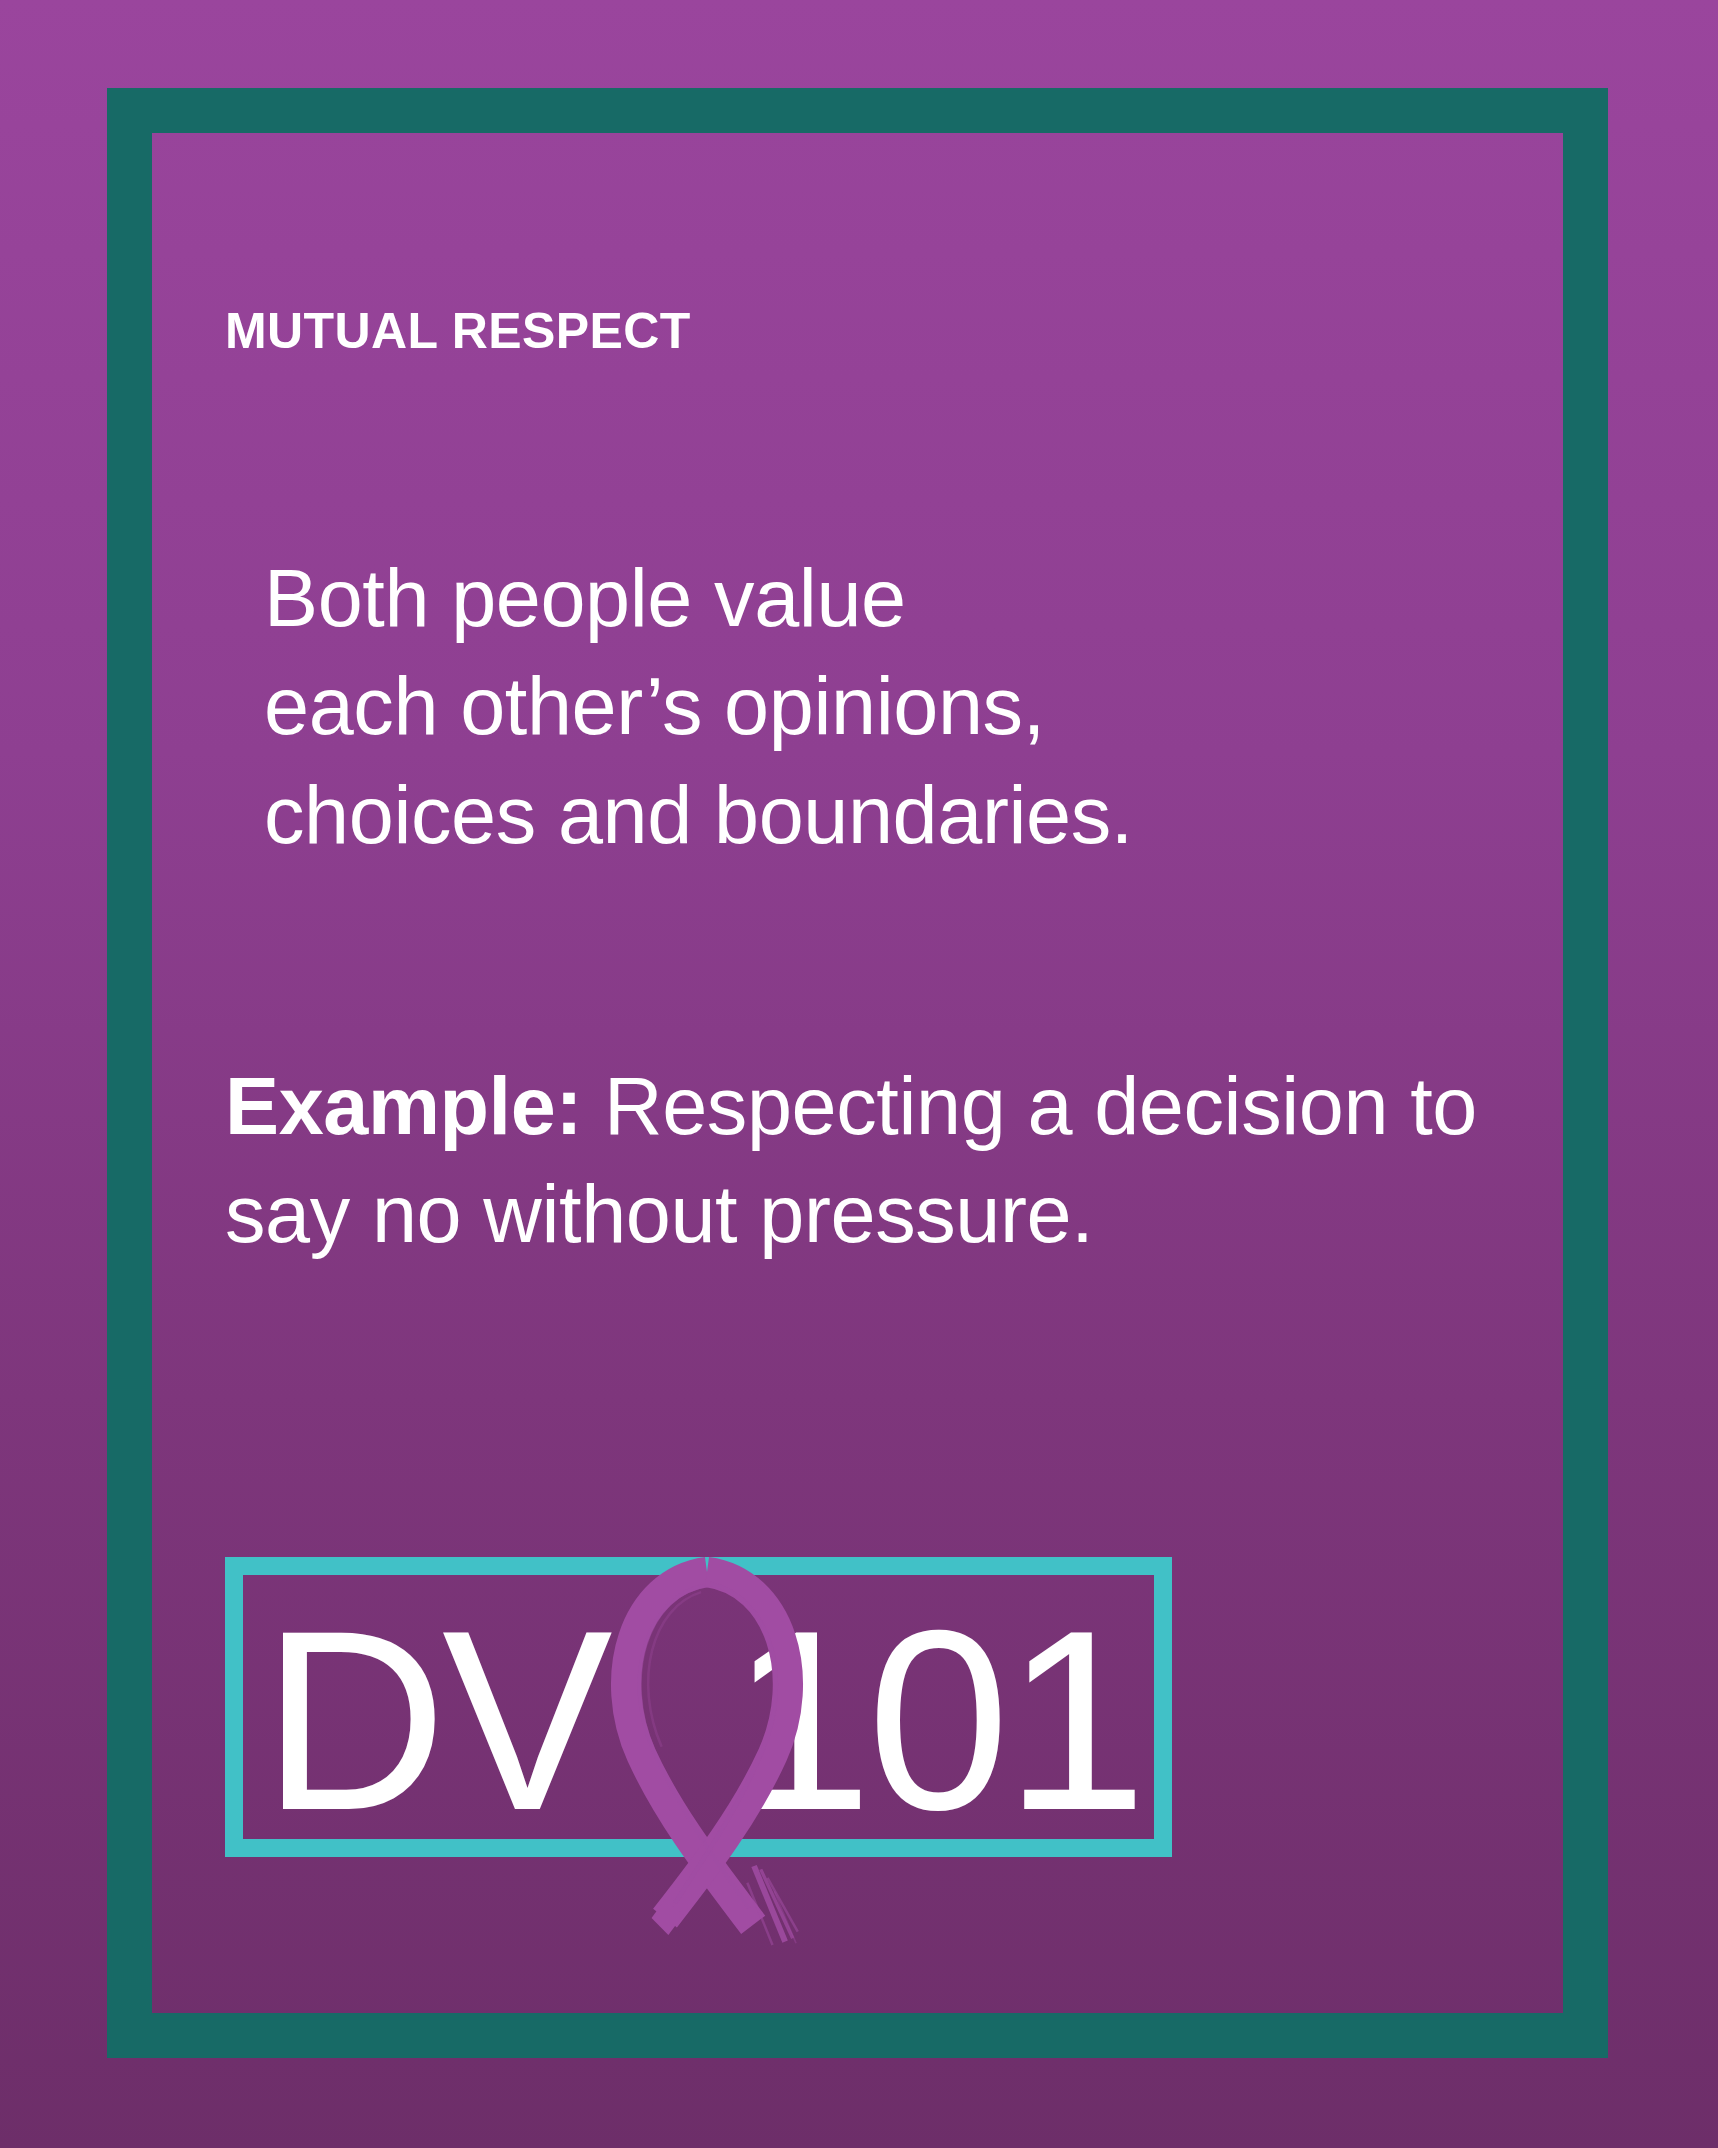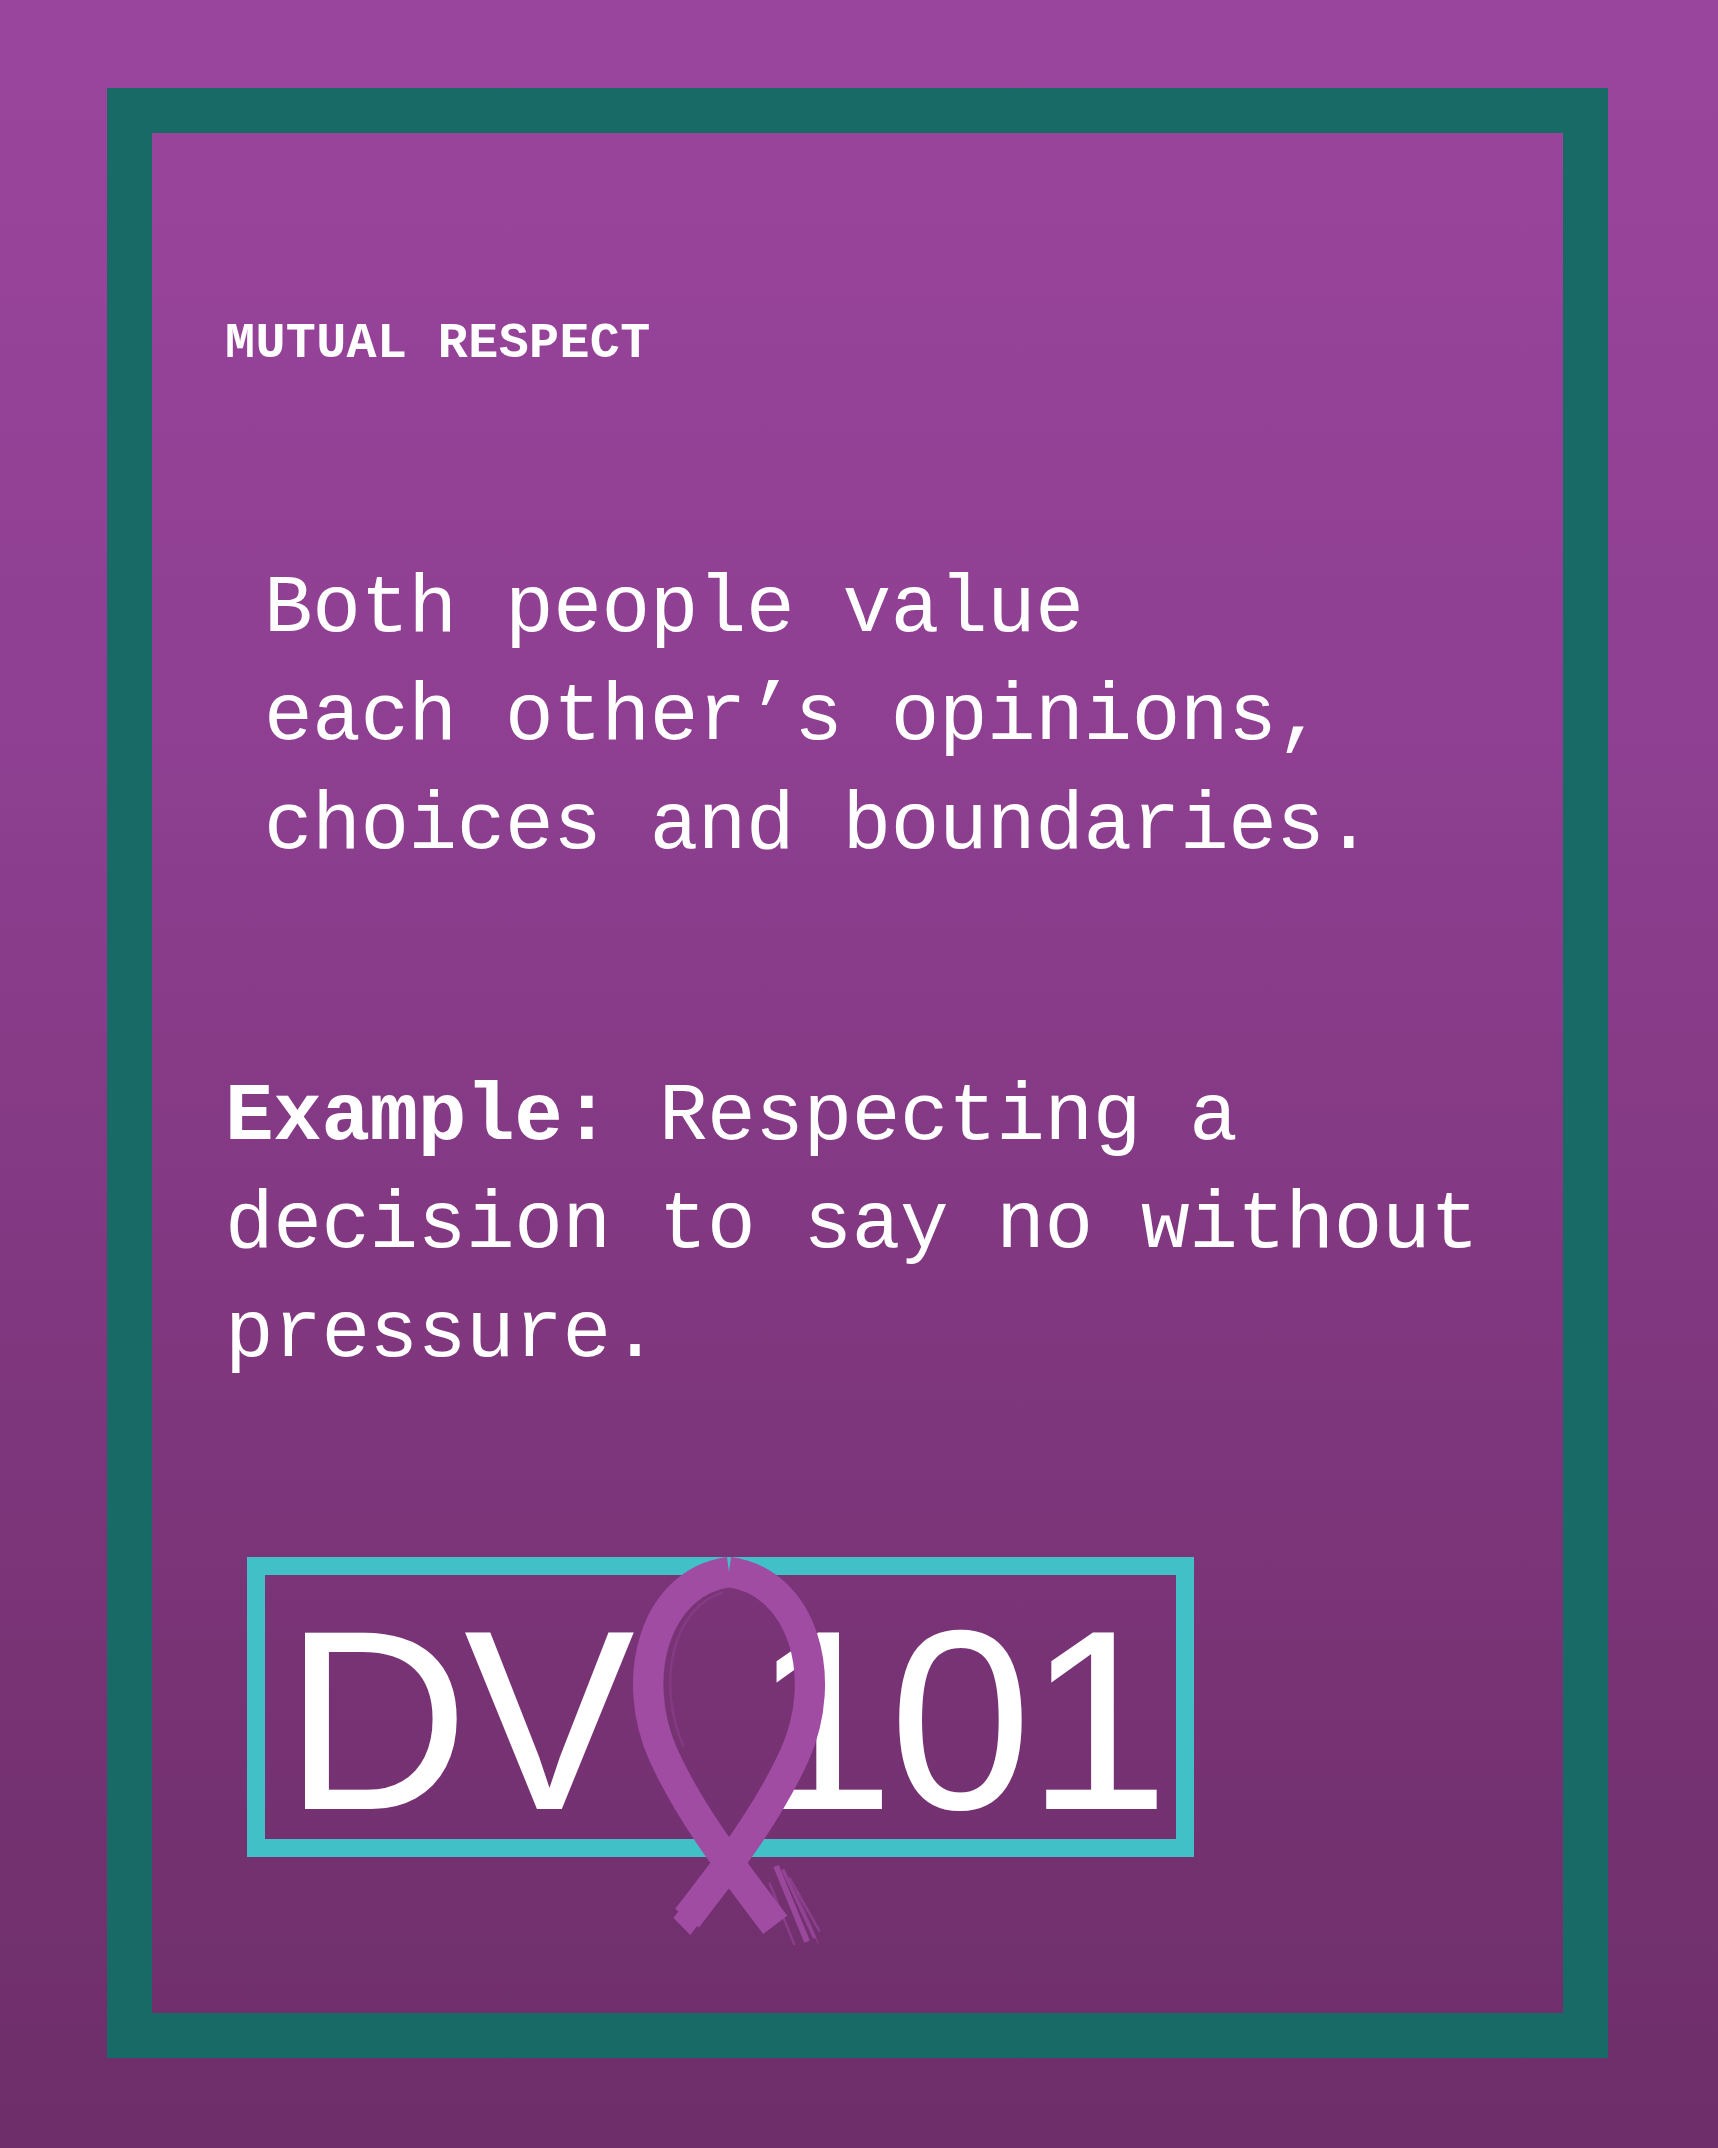--- a/index.html
+++ b/index.html
@@ -25,24 +25,23 @@
     width: 1501px;
     height: 1970px;
     box-sizing: border-box;
     border: 45px solid #176A66;
   }
 
   
   #content {
     position: absolute;
     left: 225px;
-    top: 180px;
+    top: 168px;
     width: 1292px;
     height: 1812px;
-    font-family: Liberation Mono, monospace;
   }
 
   .eyebrow {
     font-size: 50px;
     font-weight: bold;
     letter-spacing: 0.4px;
     color: #ffffff;
     margin: 0;
     padding-top: 136px;
     line-height: 1.1;
@@ -61,21 +60,21 @@
   #para-1 { padding-top: 76px; margin-left: 39px; }
   #para-2 { padding-top: 74px; }
 
   .body-text .lead {
     font-weight: bold;
   }
 
   
   #logo {
     position: absolute;
-    left: 247px;
+    left: 225px;
     top: 1557px;
     width: 947px;
     height: 300px;
   }
   #logo-box {
     position: absolute;
     inset: 0;
     box-sizing: border-box;
     border: 18.5px solid #41C1C7;
   }

